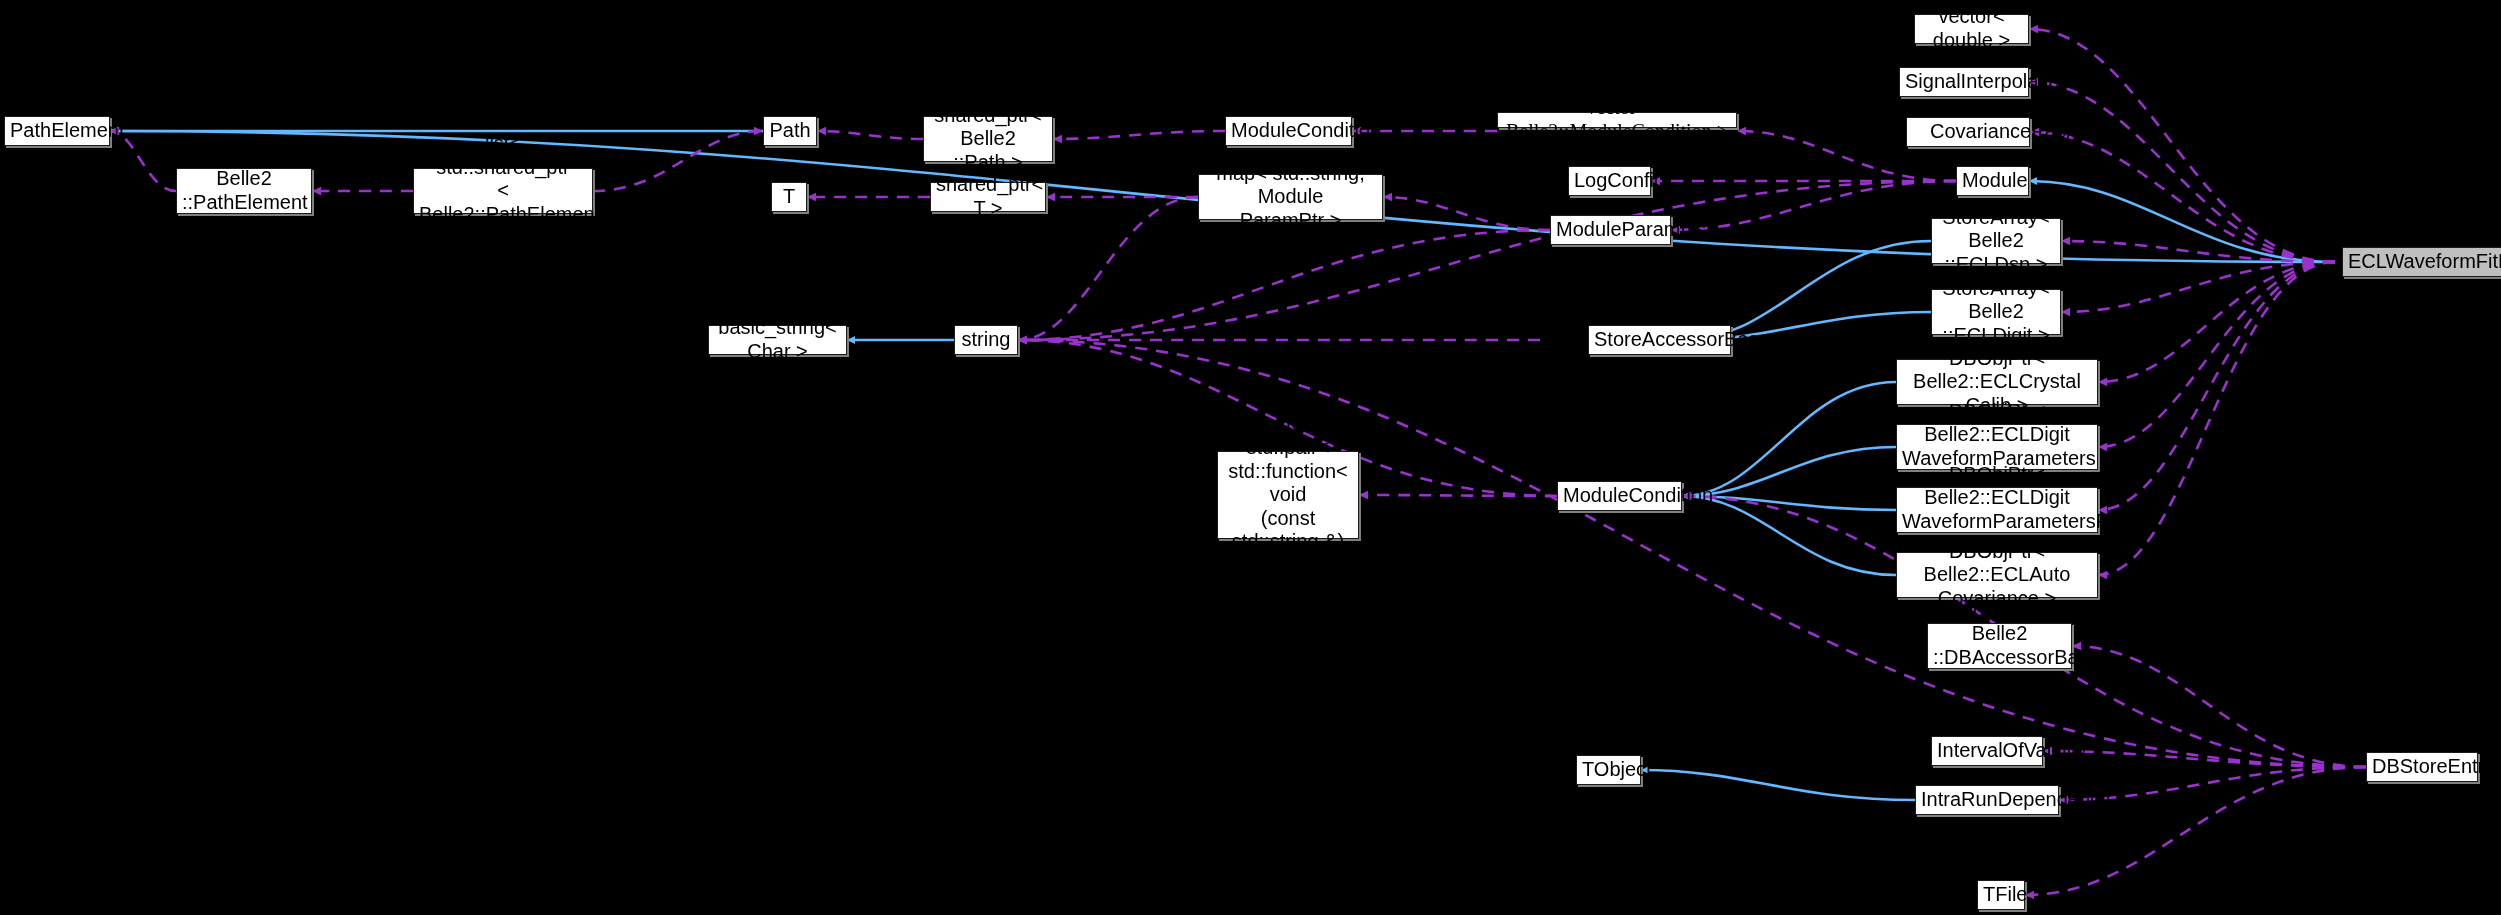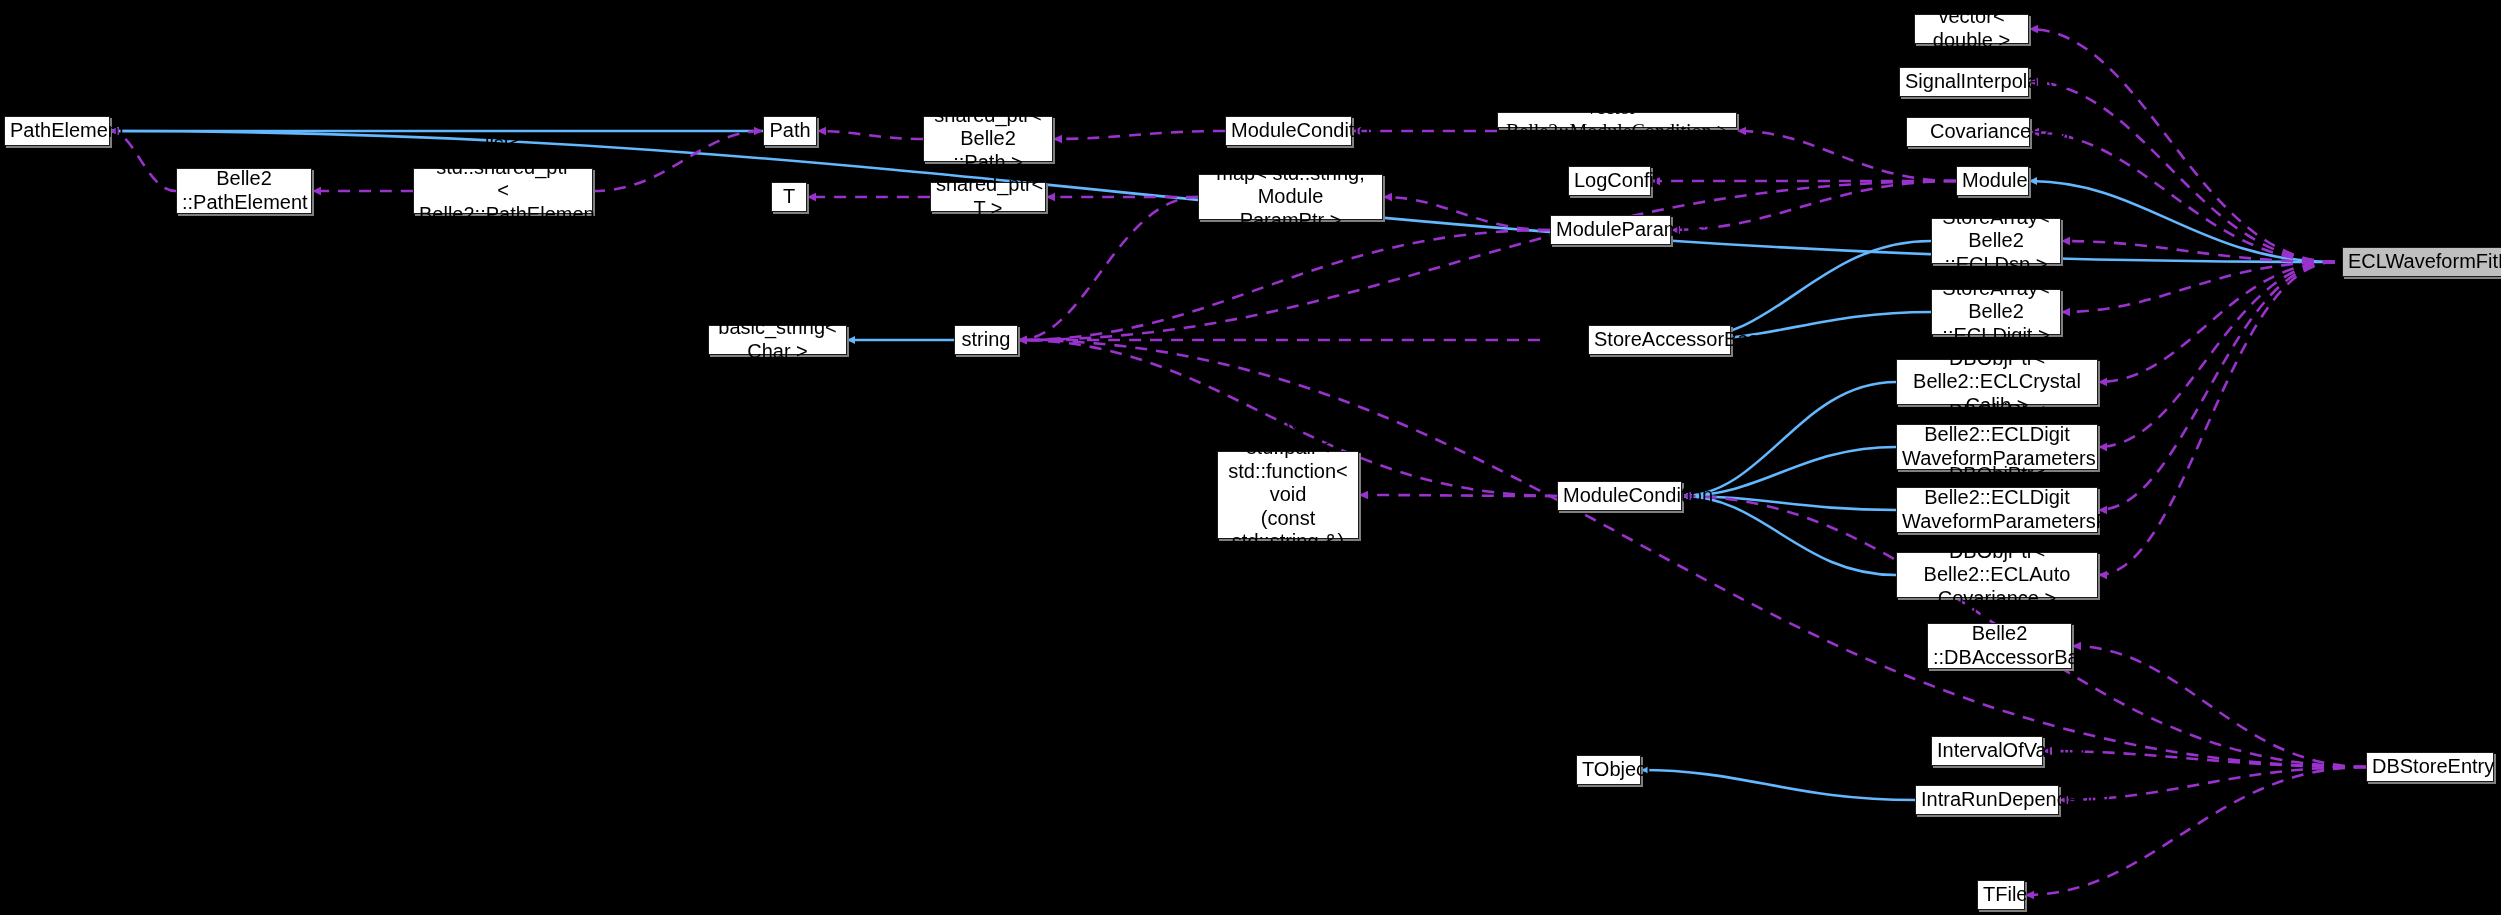--- a/index.html
+++ b/index.html
@@ -150,16 +150,16 @@
       <div class="node" style="left: 1896px; top: 487px; width: 202px; height: 46px;"><span class="nodelabel">DBObjPtr&lt; Belle2::ECLDigit
 WaveformParametersForMC &gt;</span></div>
       <div class="node" style="left: 1896px; top: 552px; width: 202px; height: 46px;"><span class="nodelabel">DBObjPtr&lt; Belle2::ECLAuto
 Covariance &gt;</span></div>
       <div class="node" style="left: 1927px; top: 623px; width: 145px; height: 46px;"><span class="nodelabel">unordered_set&lt; Belle2
 ::DBAccessorBase * &gt;</span></div>
       <div class="node" style="left: 1576px; top: 755px; width: 65px; height: 30px; justify-content: flex-end;"><span class="nodelabel">TObject</span></div>
       <div class="node" style="left: 1931px; top: 736px; width: 112px; height: 30px;"><span class="nodelabel">IntervalOfValidity</span></div>
       <div class="node" style="left: 1915px; top: 785px; width: 144px; height: 30px;"><span class="nodelabel">IntraRunDependency</span></div>
       <div class="node" style="left: 1977px; top: 880px; width: 48px; height: 30px;"><span class="nodelabel">TFile</span></div>
-      <div class="node" style="left: 2366px; top: 752px; width: 128px; height: 30px;"><span class="nodelabel">DBStoreEntry</span></div>
+      <div class="node" style="left: 2366px; top: 752px; width: 112px; height: 30px;"><span class="nodelabel">DBStoreEntry</span></div>
       <div class="node highlight" style="left: 2335px; top: 247px; width: 161px; height: 30px; margin-left: 7px;"><span class="nodelabel">ECLWaveformFitModule</span></div>
     </div>
 </div>
 
 </body></html>

